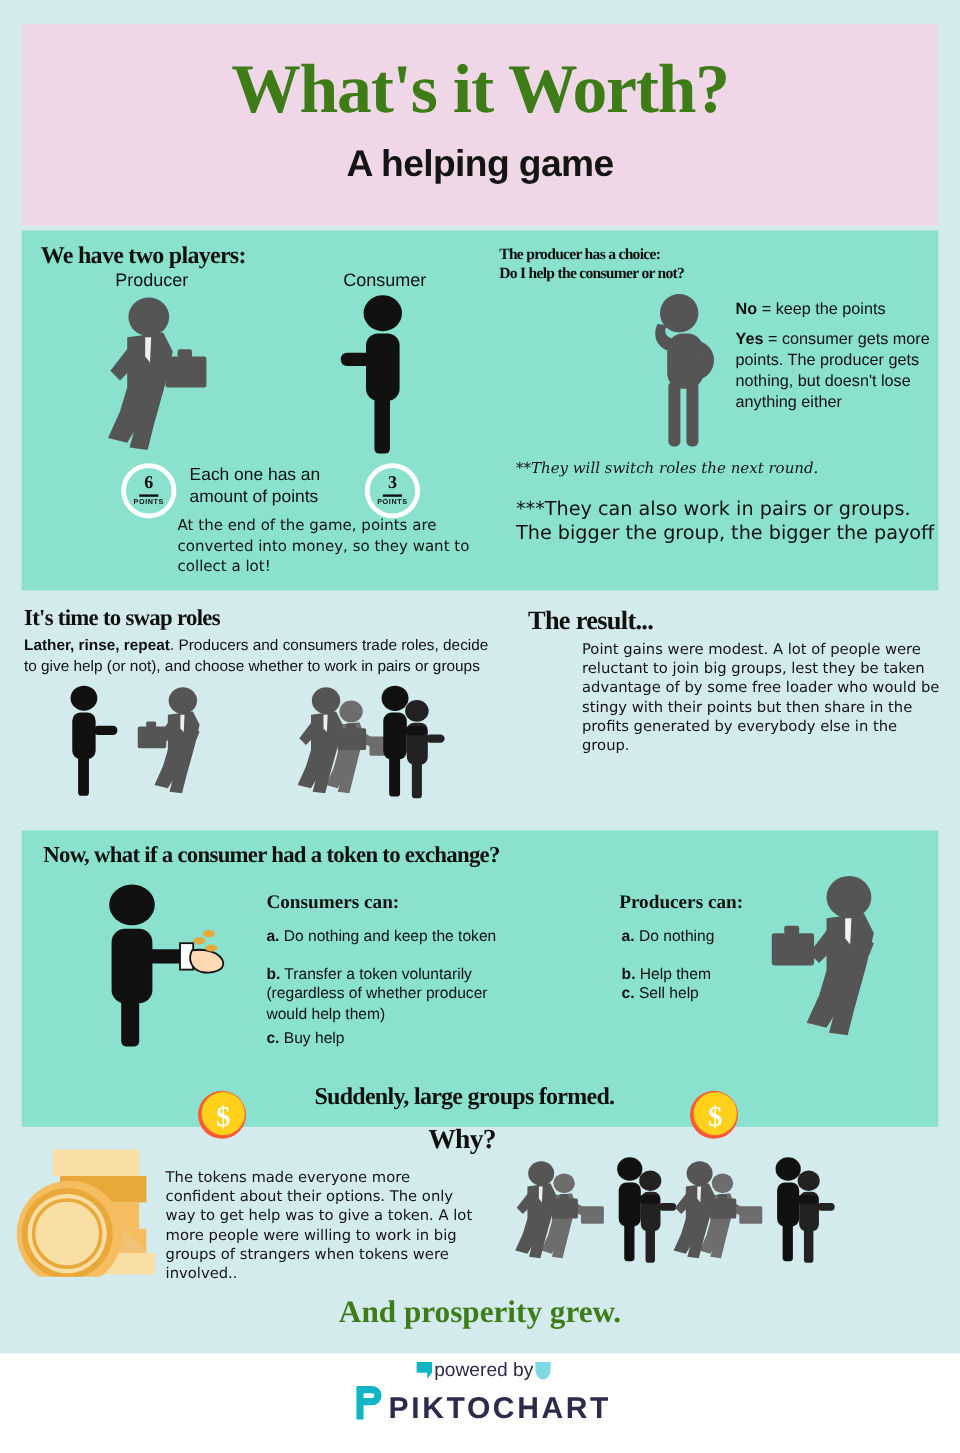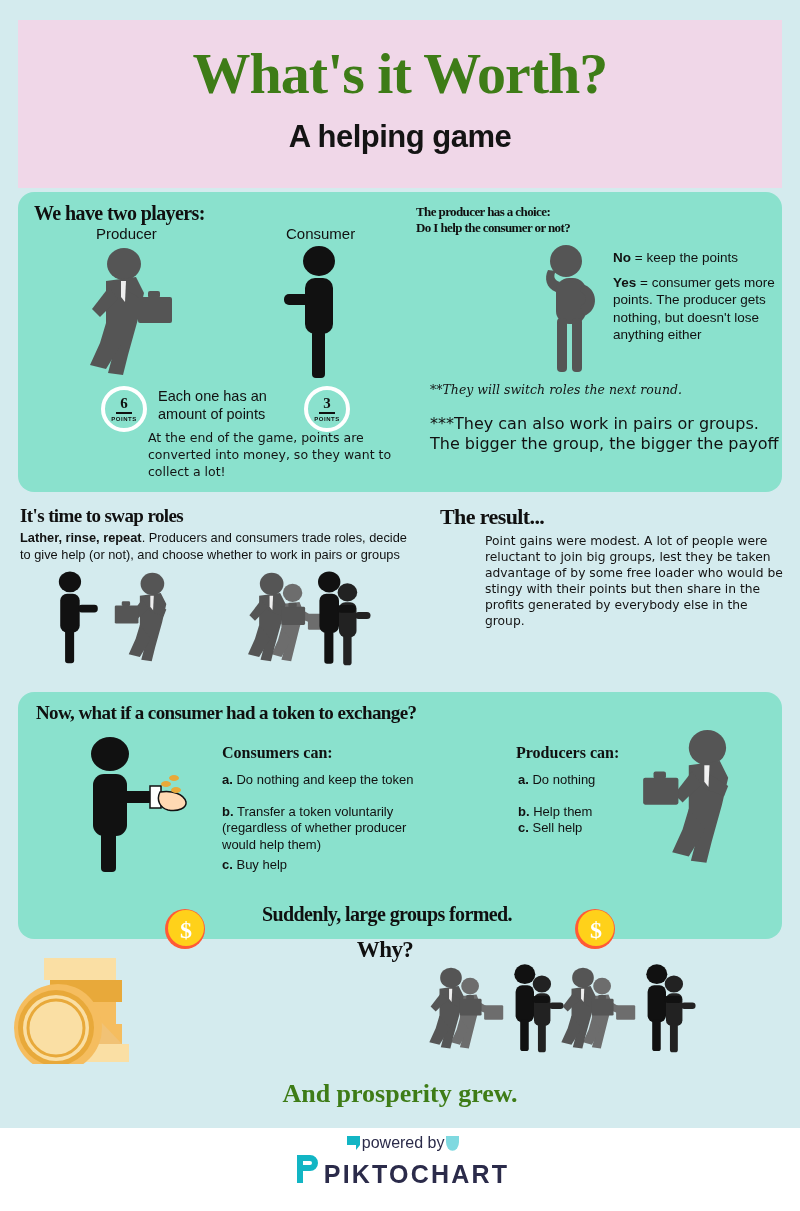--- a/index.html
+++ b/index.html
@@ -35,21 +35,20 @@
     font-size: 31px;
     margin-top: 14px;
     letter-spacing: -0.5px;
   }
 
   
   .teal-panel {
     position: absolute; left: 18px;
     width: 764px;
     background: #8ae1cd;
-    border-radius: 16px;
   }
   #panel-players { top: 192px; height: 300px; }
   #panel-token   { top: 692px; height: 247px; }
 
   .section-head {
     font-family: "Liberation Serif", serif;
     font-weight: bold;
     color: #101010;
     letter-spacing: -0.6px;
   }
@@ -402,20 +401,21 @@
   </svg>
 
   <svg class="fig" style="left:574px; top:908px;" width="42" height="42" viewBox="0 0 42 42">
     <circle cx="21" cy="21" r="20" fill="#ff5a36"></circle>
     <circle cx="22" cy="20" r="18" fill="#ffd11a"></circle>
     <text x="22" y="30" font-family="Liberation Serif, serif" font-size="24" font-weight="bold" fill="#ffffff" text-anchor="middle">$</text>
   </svg>
 
   <div class="section-head" id="why">Why?</div>
   <div class="section-head" id="suddenly">Suddenly, large groups formed.</div>
+  <div id="tokens-text">The tokens made everyone more confident about their options. The only way to get help was to give a token. A lot more people were willing to work in big groups of strangers when tokens were involved..</div>
 
   <svg class="fig" style="left:420px; top:967px;" width="90" height="86" viewBox="0 0 140 135">
     <g fill="#6d6d6d">
       <ellipse cx="78" cy="30" rx="14" ry="13"></ellipse>
       <path d="M62 46 L88 43 L94 58 L88 80 L80 112 L76 128 L62 126 L70 98 L62 82 Z"></path>
       <path d="M62 80 L76 98 L62 122 L48 118 L57 98 Z"></path>
       <path d="M88 52 L108 64 L104 73 L86 66 Z"></path>
       <rect x="100" y="60" width="30" height="23" rx="2"></rect>
     </g>
     <g fill="#555555">

